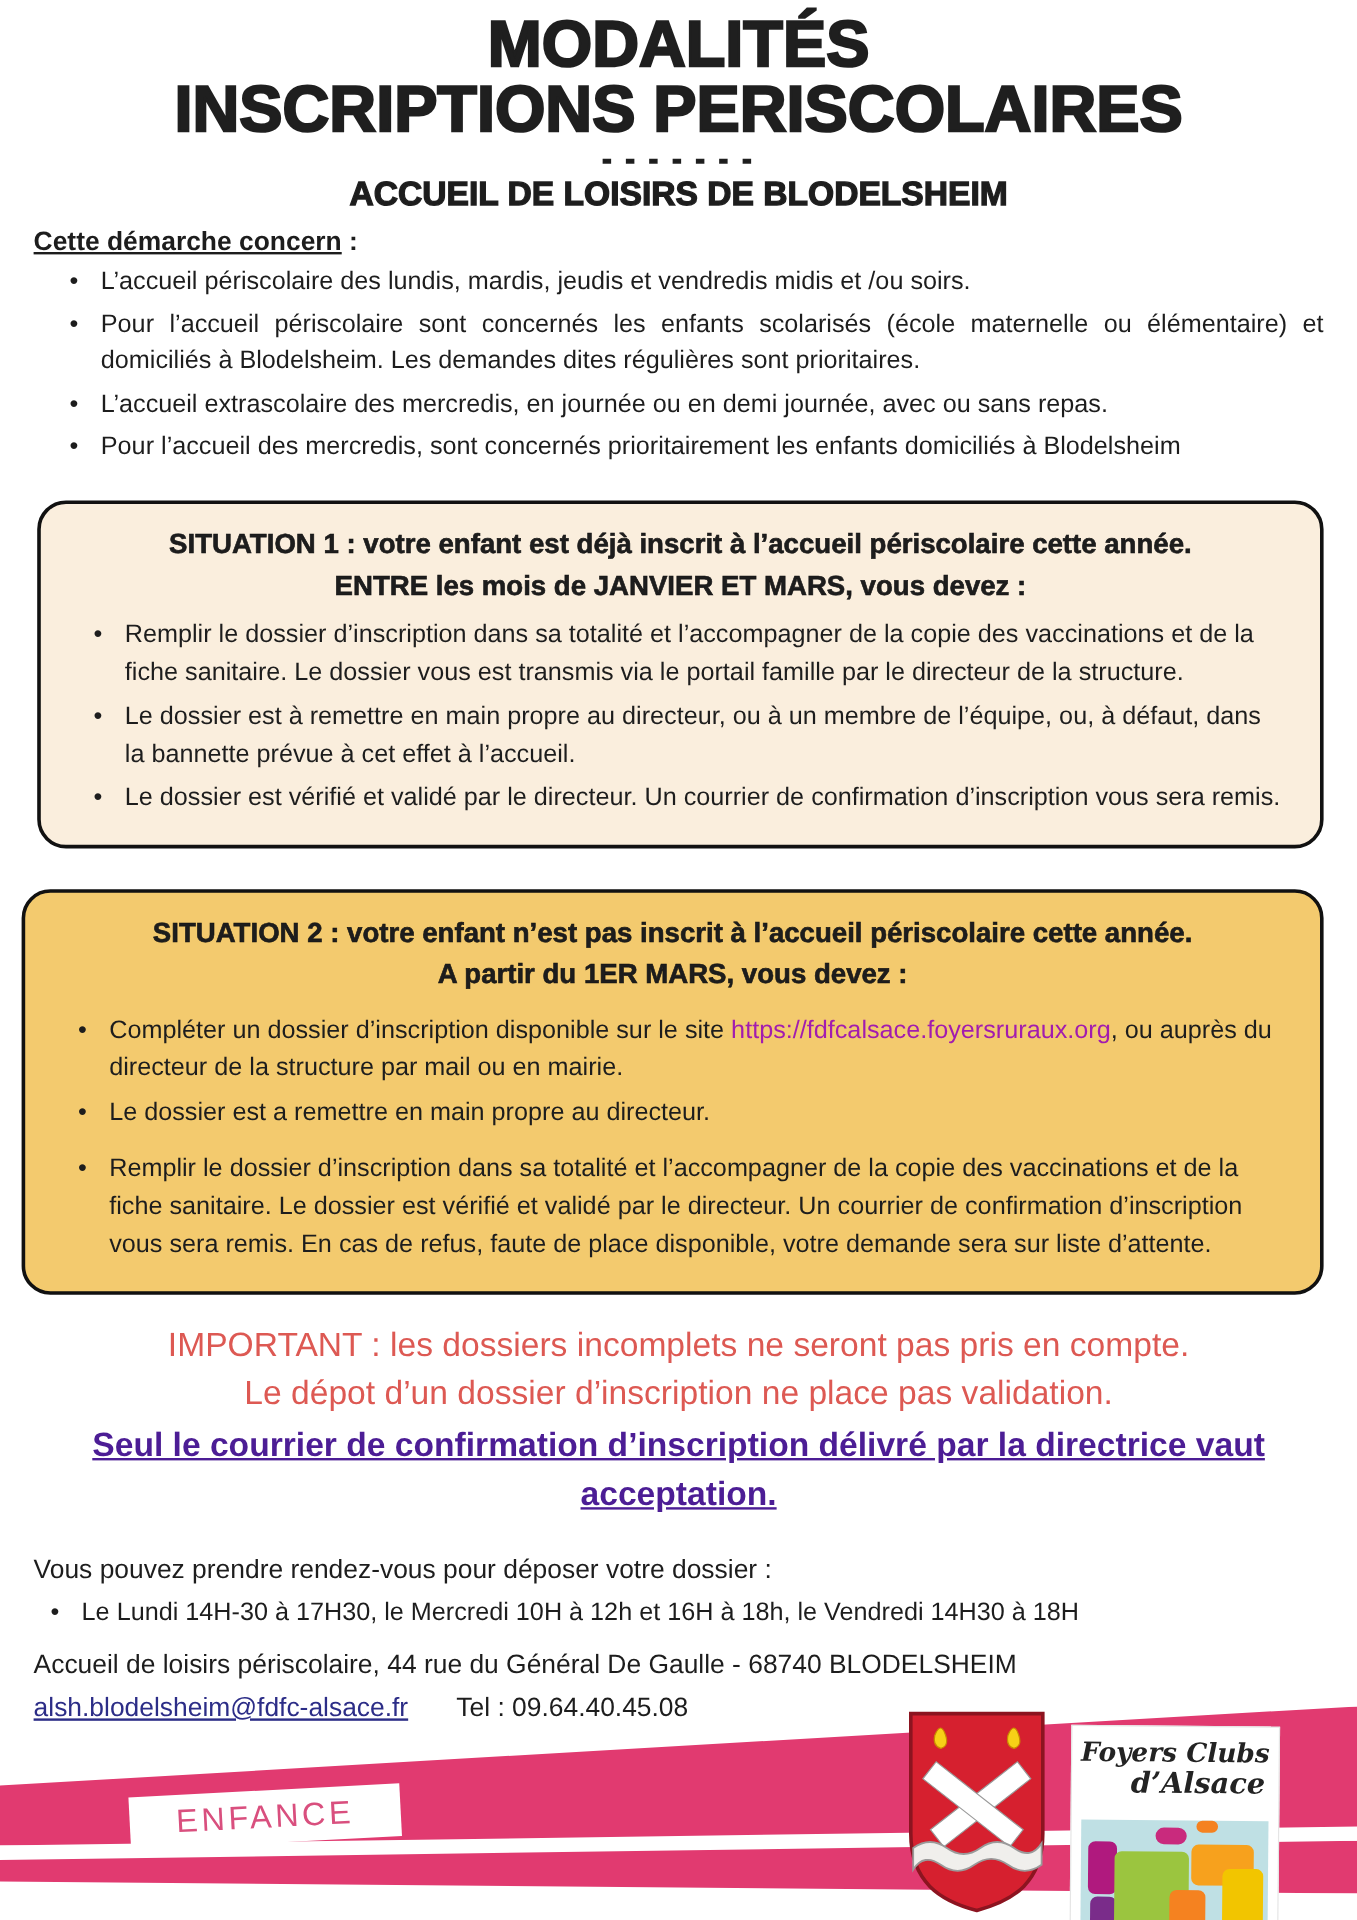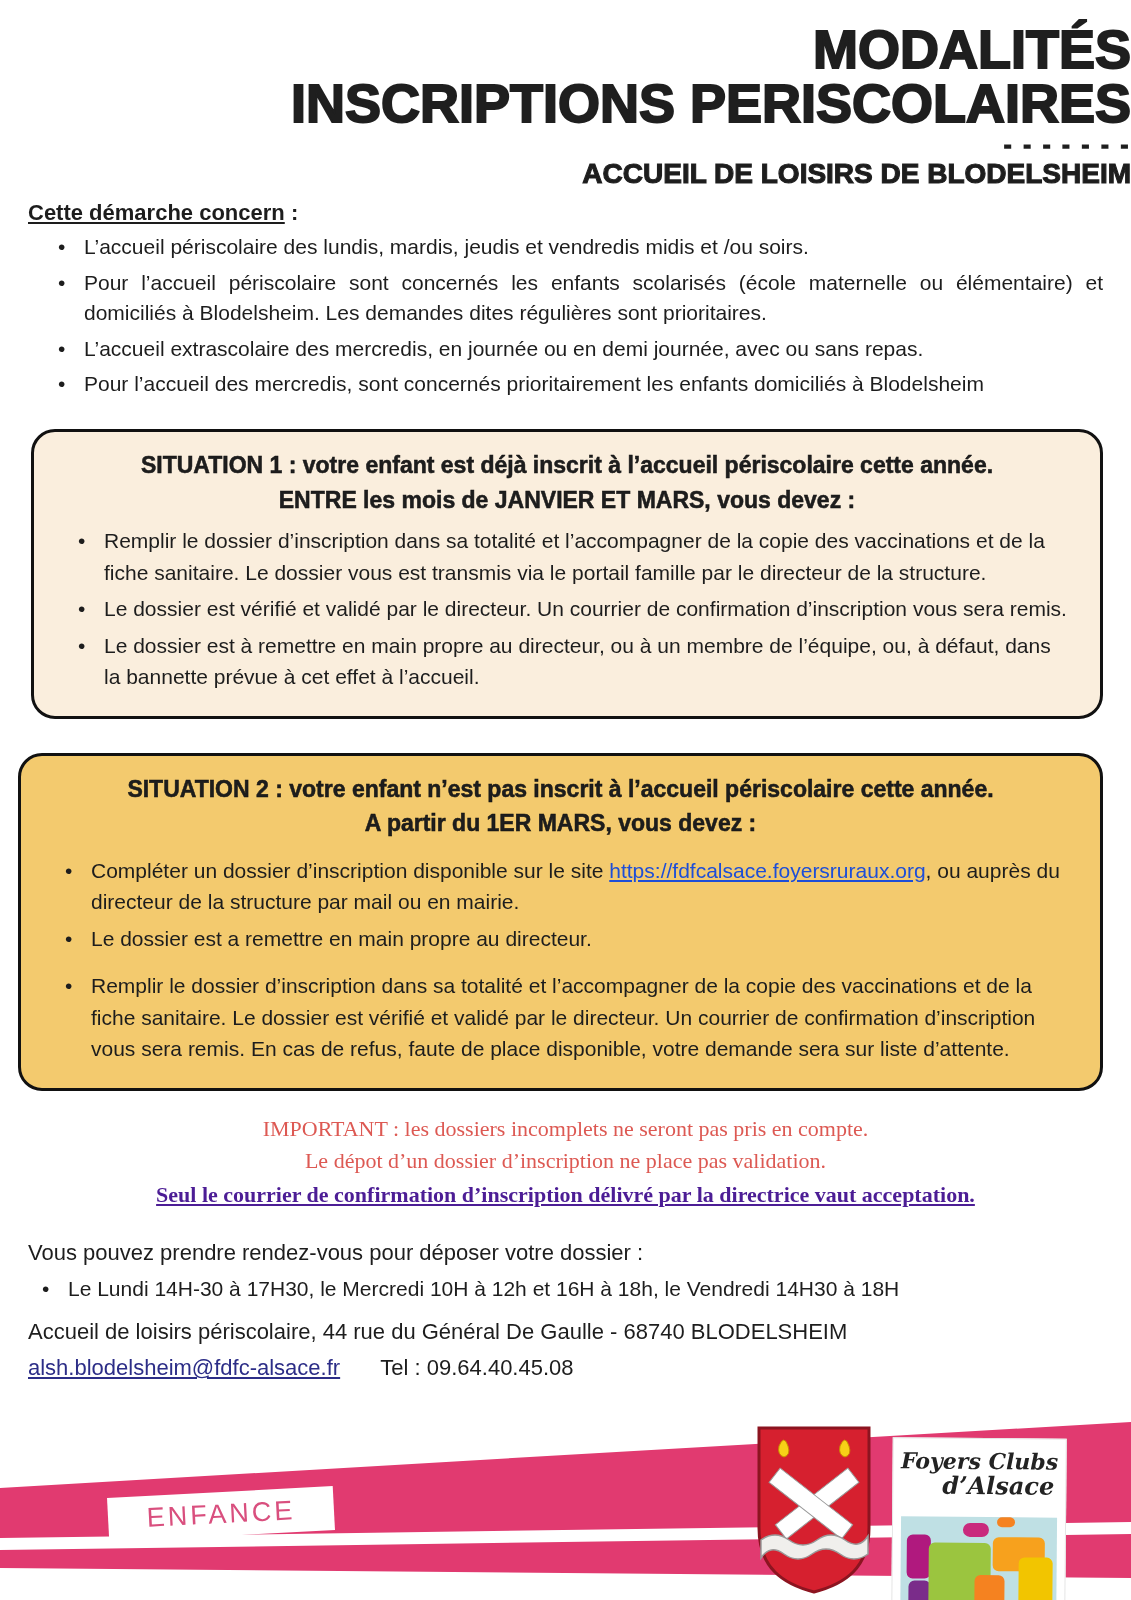--- a/index.html
+++ b/index.html
@@ -5,21 +5,21 @@
   html,body{margin:0;padding:0;background:#ffffff;}
   .page{
     position:relative;
     width:1131px;height:1600px;
     overflow:hidden;
     background:#ffffff;
     font-family:"Liberation Sans",sans-serif;
     color:#1d1d1d;
   }
   
-  .header{ text-align:right; padding-top:22px; }
+  .header{ text-align:center; padding-top:10px; }
   .title-line{
     font-size:54px; font-weight:bold; line-height:1.0;
     color:#1f1f1f; letter-spacing:0px;
     -webkit-text-stroke:2px #1f1f1f;
   }
   .title-dashes{
     font-size:22px; font-weight:bold; letter-spacing:3px;
     -webkit-text-stroke:1.5px #1f1f1f; margin-top:4px; line-height:1.0;
   }
   .subtitle{
@@ -49,23 +49,23 @@
   .box-cream{ background:#faeedd;margin-left:31px; }
   .box-gold{ background:#f3ca6e; }
   .box-title{
     text-align:center; font-size:23px; font-weight:bold;
     line-height:1.5; -webkit-text-stroke:0.5px #111; margin-bottom:8px;
   }
   .situation-box ul.doc-list{ padding-left:16px; }
   .situation-box ul.doc-list li{ line-height:1.5; margin-bottom:5px; }
   .gap-before{ margin-top:16px; }
   .mt-extra{ margin-top:34px;margin-left:18px; }
-  a.inline-link{ color:#1d4ed8; text-decoration:underline; cursor:pointer; }
-  
-  .important{ text-align:center; margin-top:22px; font-size:22px; line-height:1.45;font-family:Liberation Serif, serif; }
+  a.inline-link{ color:#a21caf; cursor:pointer; }
+  
+  .important{ text-align:center; margin-top:22px; font-size:28px; line-height:1.45; }
   .important .line{ color:#dd5953; }
   .important .line-strong{
     color:#4c1d95; font-weight:bold; text-decoration:underline; margin-top:2px;
   }
   
   .appointment{ padding:0 28px; margin-top:30px; }
   .appointment-heading{ font-size:22px; margin-bottom:8px; }
   
   .contact{ padding:0 28px; margin-top:15px; font-size:22px; }
   .contact-line2{ margin-top:10px; }
@@ -129,22 +129,22 @@
     </ul>
   </div>
 
   <div class="situation-box box-cream">
     <div class="box-title">
       <div>SITUATION 1 : votre enfant est déjà inscrit à l’accueil périscolaire cette année.</div>
       <div>ENTRE les mois de JANVIER ET MARS,  vous devez :</div>
     </div>
     <ul class="doc-list">
       <li>Remplir le dossier d’inscription dans sa totalité et l’accompagner de la copie des vaccinations et de la fiche sanitaire. Le dossier vous est transmis via le portail famille par le directeur de la structure.</li>
+      <li>Le dossier est à remettre en main propre au directeur, ou à un membre de l’équipe, ou, à défaut, dans la bannette prévue à cet effet à l’accueil.</li>
       <li>Le dossier est vérifié et validé par le directeur. Un courrier de confirmation d’inscription vous sera remis.</li>
-      <li>Le dossier est à remettre en main propre au directeur, ou à un membre de l’équipe, ou, à défaut, dans la bannette prévue à cet effet à l’accueil.</li>
     </ul>
   </div>
 
   <div class="situation-box box-gold mt-extra">
     <div class="box-title">
       <div>SITUATION 2 : votre enfant n’est pas inscrit à l’accueil périscolaire cette année.</div>
       <div>A partir du 1ER MARS, vous devez :</div>
     </div>
     <ul class="doc-list" style="margin-top:14px;">
       <li><span>Compléter un dossier d’inscription disponible sur le site </span><a class="inline-link">https://fdfcalsace.foyersruraux.org</a><span>, ou auprès du directeur de la structure par mail ou en mairie.</span></li>

